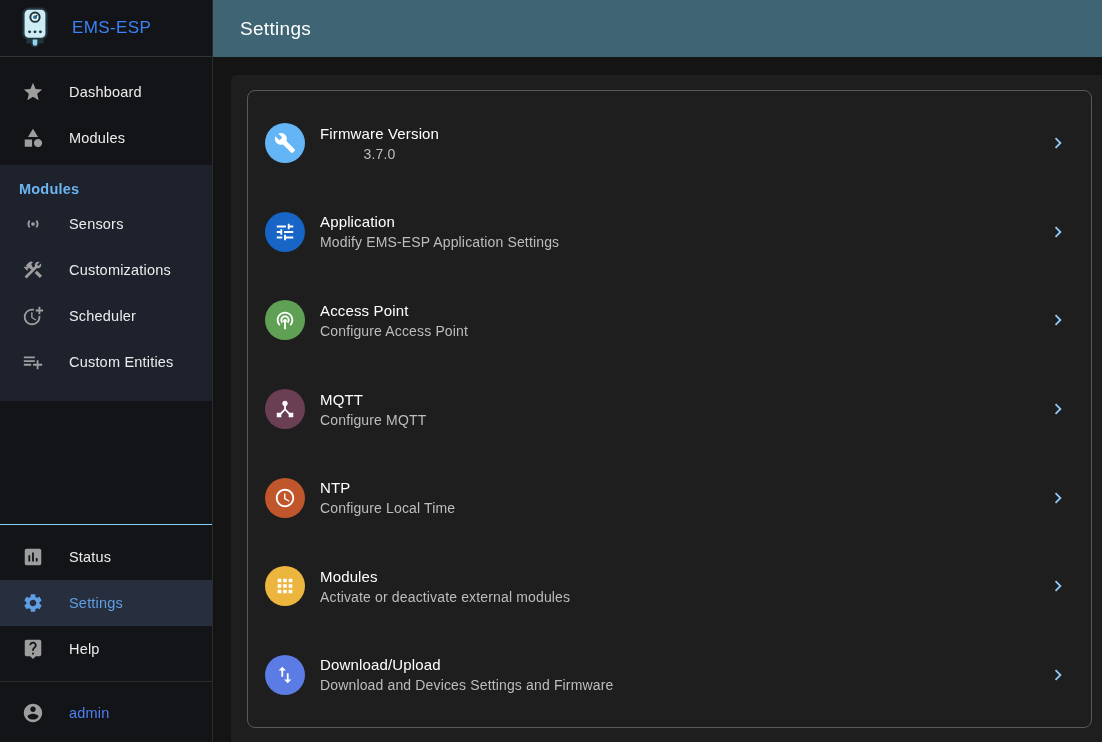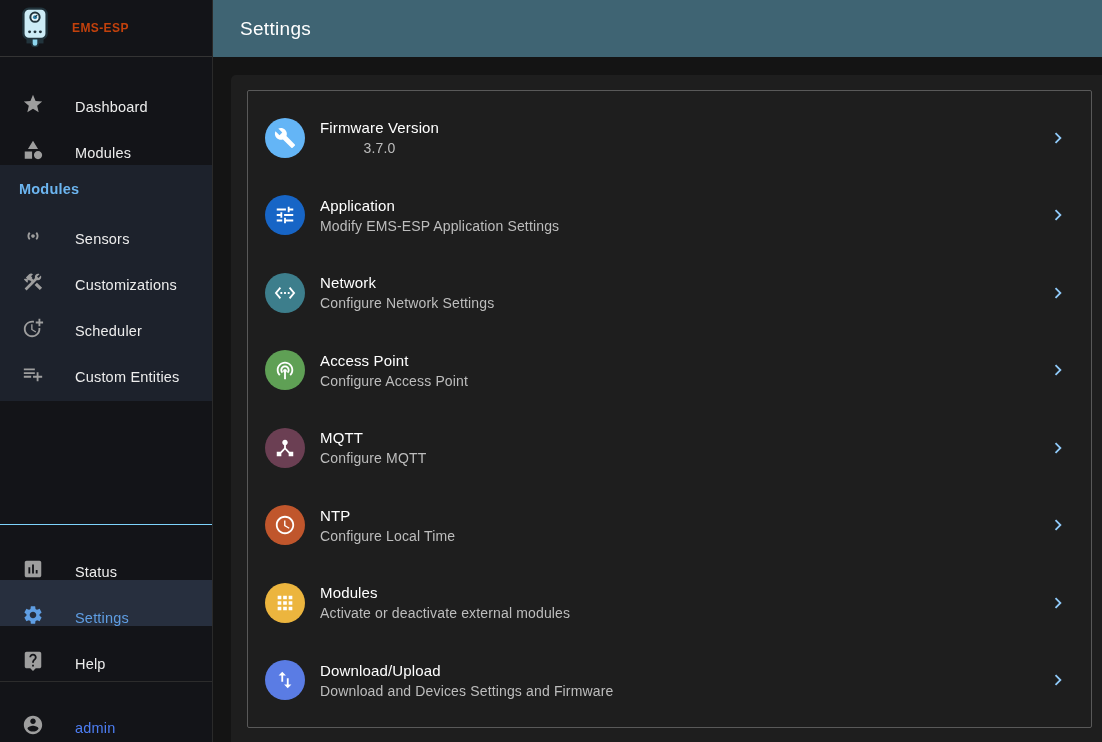--- a/index.html
+++ b/index.html
@@ -20,27 +20,27 @@
     border-right: 1px solid #2a2a2a;
     display: flex; flex-direction: column;
     color: #e8e8e8;
   }
   .sidebar-header {
     height: 57px; min-height: 57px;
     display: flex; align-items: center;
     padding-left: 18px; gap: 20px;
     border-bottom: 1px solid #343434;
   }
-  .app-title { font-size: 12px; font-weight: 700; letter-spacing: .4px; color: #c2410c; }
+  .app-title { font-size: 17px; font-weight: 400; letter-spacing: .4px; color: #3b82f6; }
 
   .nav-top { padding-top: 12px; }
   .nav-item {
     height: 46px;
-    display: flex; align-items: flex-end;
-    padding-left: 21px; gap: 30px;
+    display: flex; align-items: center;
+    padding-left: 21px; gap: 24px;
     cursor: pointer;
   }
   .nav-icon { width: 24px; display: flex; justify-content: center; color: #9e9e9e; }
   .nav-label { font-size: 14.5px; font-weight: 500; color: #ededed; letter-spacing: .2px; }
 
   .modules-section { background: #1d222c; margin-top: 4px; padding: 4px 0 16px; }
   .modules-header { font-size: 14.5px; font-weight: 700; padding: 12px 0 4px 19px; letter-spacing: .2px; }
 
   .bottom-group { margin-top: auto; border-top: 1px solid #7dd3fc; padding-top: 9px; }
   .nav-item.selected .nav-icon, .nav-item.selected .nav-label { color: inherit; }
@@ -58,21 +58,21 @@
   .content { flex: 1; padding: 18px 0 0 18px; min-height: 0; }
   .paper {
     width: 100%; height: 100%;
     background: #1e1e1e;
     border-radius: 5px 0 0 0;
     padding: 15px 10px 14px 16px;
   }
   .list-card {
     height: 100%;
     border: 1px solid #595959;
-    border-radius: 2px;
+    border-radius: 8px;
     padding: 8px 0;
     display: flex; flex-direction: column;
   }
   .settings-row {
     flex: 1;
     display: flex; align-items: center;
     padding: 0 22px 0 17px;
     cursor: pointer;
   }
   .avatar {
@@ -239,36 +239,20 @@
             <div class="row-title">Application</div>
             <div class="row-subtitle">Modify EMS-ESP Application Settings</div>
           </div>
           <span class="chevron" style="color: rgb(144, 202, 249);">
             <svg width="22" height="22" viewBox="0 0 24 24" fill="currentColor">
                 <path d="M10 6L8.59 7.41 13.17 12l-4.58 4.59L10 18l6-6z"></path>
               </svg>
           </span>
         </div>
 
-        <div class="settings-row">
-          <span class="avatar" style="background-color: rgb(61, 126, 140);">
-            <svg width="22" height="22" viewBox="0 0 24 24" fill="currentColor">
-                <path d="M7.77 6.76L6.23 5.48.82 12l5.41 6.52 1.54-1.28L3.42 12l4.35-5.24zM7 13h2v-2H7v2zm10-2h-2v2h2v-2zm-6 2h2v-2h-2v2zm6.77-7.52l-1.54 1.28L20.58 12l-4.35 5.24 1.54 1.28L23.18 12l-5.41-6.52z"></path>
-              </svg>
-          </span>
-          <div class="row-text">
-            <div class="row-title">Network</div>
-            <div class="row-subtitle">Configure Network Settings</div>
-          </div>
-          <span class="chevron" style="color: rgb(144, 202, 249);">
-            <svg width="22" height="22" viewBox="0 0 24 24" fill="currentColor">
-                <path d="M10 6L8.59 7.41 13.17 12l-4.58 4.59L10 18l6-6z"></path>
-              </svg>
-          </span>
-        </div>
 
         <div class="settings-row">
           <span class="avatar" style="background-color: rgb(95, 160, 85);">
             <svg width="22" height="22" viewBox="0 0 24 24" fill="currentColor">
                 <path d="M12 11c-1.1 0-2 .9-2 2 0 .74.4 1.38 1 1.72V22h2v-7.28c.6-.35 1-.98 1-1.72 0-1.1-.9-2-2-2zm0-8C7.03 3 3 7.03 3 12c0 2.49 1.01 4.74 2.64 6.36l1.41-1.41C5.78 15.68 5 13.93 5 12c0-3.87 3.13-7 7-7s7 3.13 7 7c0 1.93-.78 3.68-2.05 4.95l1.41 1.41C19.99 16.74 21 14.49 21 12c0-4.97-4.03-9-9-9zm0 4c-2.76 0-5 2.24-5 5 0 1.38.56 2.63 1.46 3.54l1.41-1.41C9.33 13.55 9 12.81 9 12c0-1.66 1.34-3 3-3s3 1.34 3 3c0 .81-.33 1.55-.88 2.12l1.41 1.41C16.44 14.63 17 13.38 17 12c0-2.76-2.24-5-5-5z"></path>
               </svg>
           </span>
           <div class="row-text">
             <div class="row-title">Access Point</div>
             <div class="row-subtitle">Configure Access Point</div>

